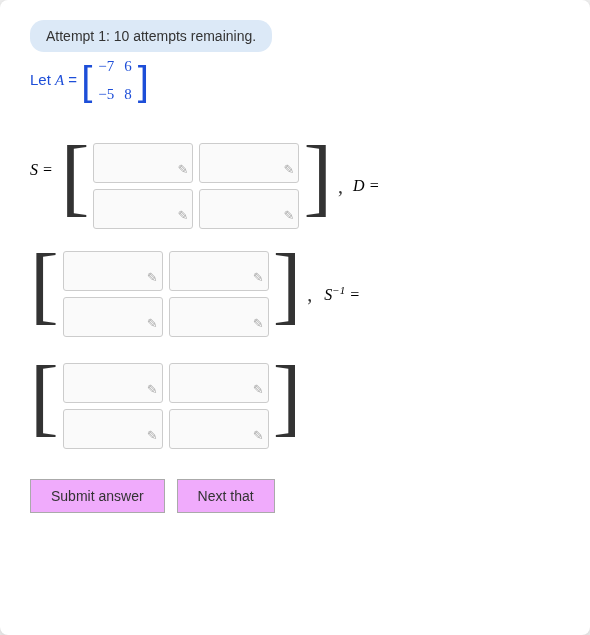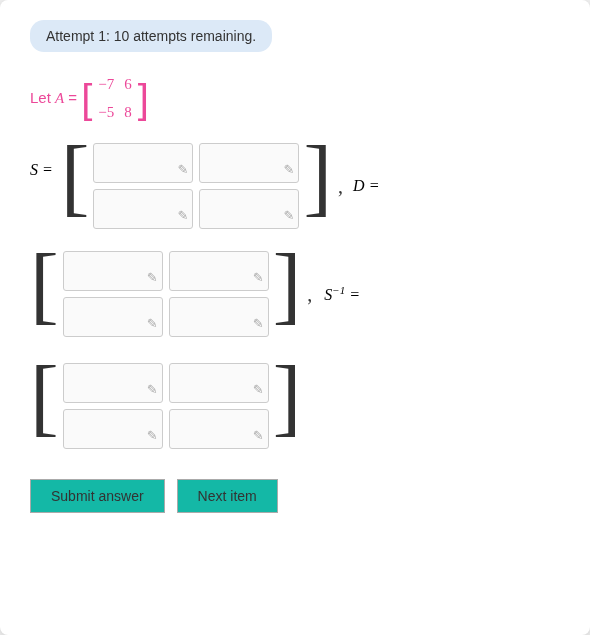--- a/index.html
+++ b/index.html
@@ -20,29 +20,28 @@
       min-height: 635px;
       padding: 20px 30px 30px 30px;
     }
     .attempt-banner {
       background: #dce9f7;
       border-radius: 14px;
       padding: 8px 16px;
       display: inline-block;
       font-size: 14px;
       color: #333;
-      margin-bottom: 18px;
       font-family: Arial, sans-serif;
     }
     .problem-statement {
       font-family: Arial, sans-serif;
       font-size: 15px;
-      color: #ec4899;
+      color: #1d4ed8;
       line-height: 1.7;
-      margin-bottom: 10px;
+      margin-bottom: 28px;
     }
     .math-inline {
       font-family: Georgia, 'Times New Roman', serif;
       font-style: italic;
     }
     .matrix-display {
       display: inline-flex;
       align-items: center;
       vertical-align: middle;
     }
@@ -142,21 +141,21 @@
     
     .button-row {
       display: flex;
       gap: 12px;
       margin-top: 24px;
     }
     .btn {
       padding: 8px 20px;
       border: 1px solid #aaa;
       border-radius: 0;
-      background: #14b8a6;
+      background: #f0abfc;
       font-family: Arial, sans-serif;
       font-size: 14px;
       cursor: pointer;
       color: #333;
     }
     
     .standalone-matrix {
       display: flex;
       align-items: flex-start;
       margin-bottom: 10px;
@@ -274,16 +273,16 @@
           <span class="pencil-icon">✎</span>
         </div>
       </div>
       <span class="big-bracket" style="font-size:86px; margin-top:-4px;">]</span>
     </div>
   </div>
 
   
   <div class="button-row">
     <button class="btn">Submit answer</button>
-    <button class="btn">Next item</button>
+    <button class="btn">Next that</button>
   </div>
 
 </div>
 
 </body></html>

